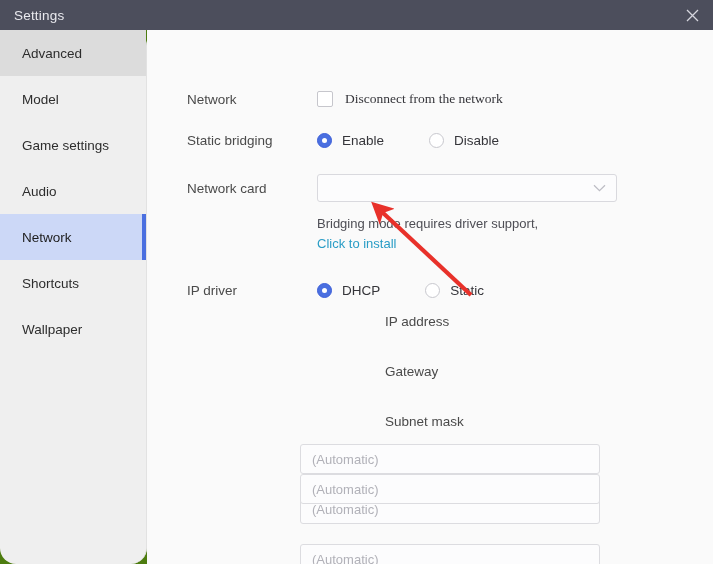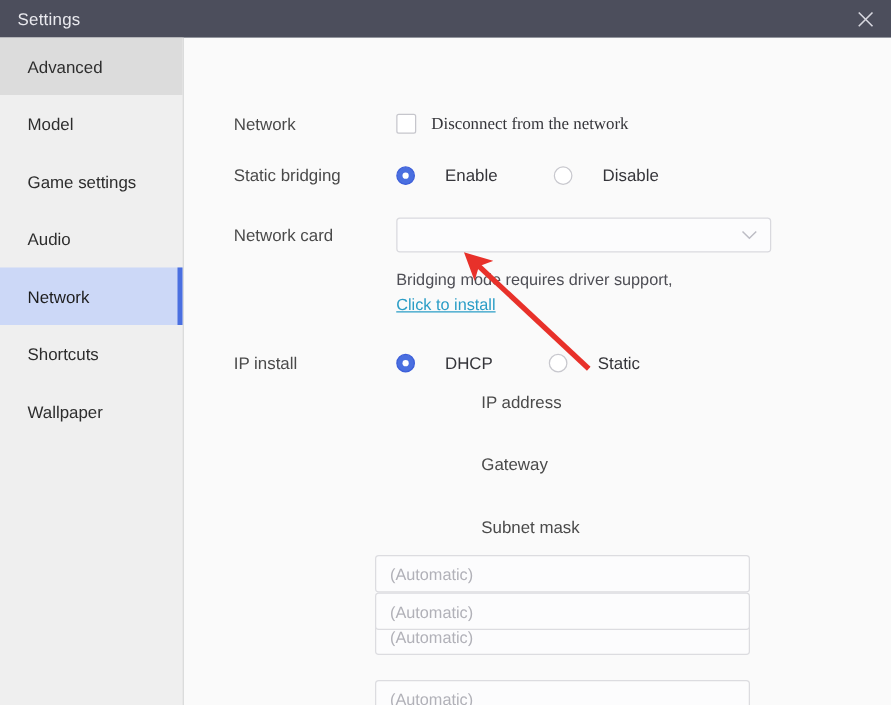--- a/index.html
+++ b/index.html
@@ -9,21 +9,21 @@
     height: 564px;
     overflow: hidden;
     font-family: "Liberation Sans", sans-serif;
     background: #ffffff;
   }
 
   .window {
     position: relative;
     width: 713px;
     height: 564px;
-    background: #0f172a;
+    background: #4d7c0f;
     display: flex;
     flex-direction: column;
   }
 
   
   .titlebar {
     height: 30px;
     background: #4c4e5c;
     display: flex;
     align-items: center;
@@ -59,20 +59,21 @@
   }
 
   
   .sidebar {
     width: 147px;
     flex: 0 0 147px;
     background: #efefef;
     border-right: 1px solid #e2e2e2;
     padding-top: 0;
     position: relative;
+    border-radius: 16px;
   }
   .side-item {
     height: 46px;
     display: flex;
     align-items: center;
     padding-left: 22px;
     font-size: 13.5px;
     color: #2d2d2d;
     cursor: pointer;
     position: relative;
@@ -175,21 +176,21 @@
     position: absolute;
     left: 50%; top: 50%;
     width: 5px; height: 5px;
     margin: -2.5px 0 0 -2.5px;
     border-radius: 50%;
     background: #ffffff;
   }
   .radio-label {
     font-size: 13.5px;
     color: #35353a;
-    margin-left: 24px;
+    margin-left: 10px;
     cursor: pointer;
   }
   .radio-gap { width: 45px; flex: 0 0 45px; }
 
   
   .select-box {
     width: 300px;
     height: 28px;
     border: 1px solid #d9d9de;
     border-radius: 3px;
@@ -221,21 +222,20 @@
     font-size: 13px;
     color: #4e4e55;
     line-height: 19px;
     padding-top: 2px;
   }
   .note-link {
     display: inline-block;
     margin-top: 3px;
     font-size: 13px;
     color: #2a9dc6;
-    text-decoration: underline;
     cursor: pointer;
   }
 
   
   .footer {
     flex: 0 0 54px;
     height: 54px;
     background: #fafafa;
     border-top: 1px solid #e8e8ea;
     display: flex;
@@ -357,21 +357,21 @@
 
         <div class="row r-note">
           <div class="row-label"></div>
           <div class="row-control" style="flex-direction:column;align-items:flex-start;">
             <div class="note-text">Bridging mode requires driver support,</div>
             <a class="note-link">Click to install</a>
           </div>
         </div>
 
         <div class="row r-ipsetting">
-          <div class="row-label">IP install</div>
+          <div class="row-label">IP driver</div>
           <div class="row-control radio-group">
             <div class="radio-item">
               <span class="radio checked"></span>
               <span class="radio-label">DHCP</span>
             </div>
             <span class="radio-gap"></span>
             <div class="radio-item">
               <span class="radio"></span>
               <span class="radio-label">Static</span>
             </div>

